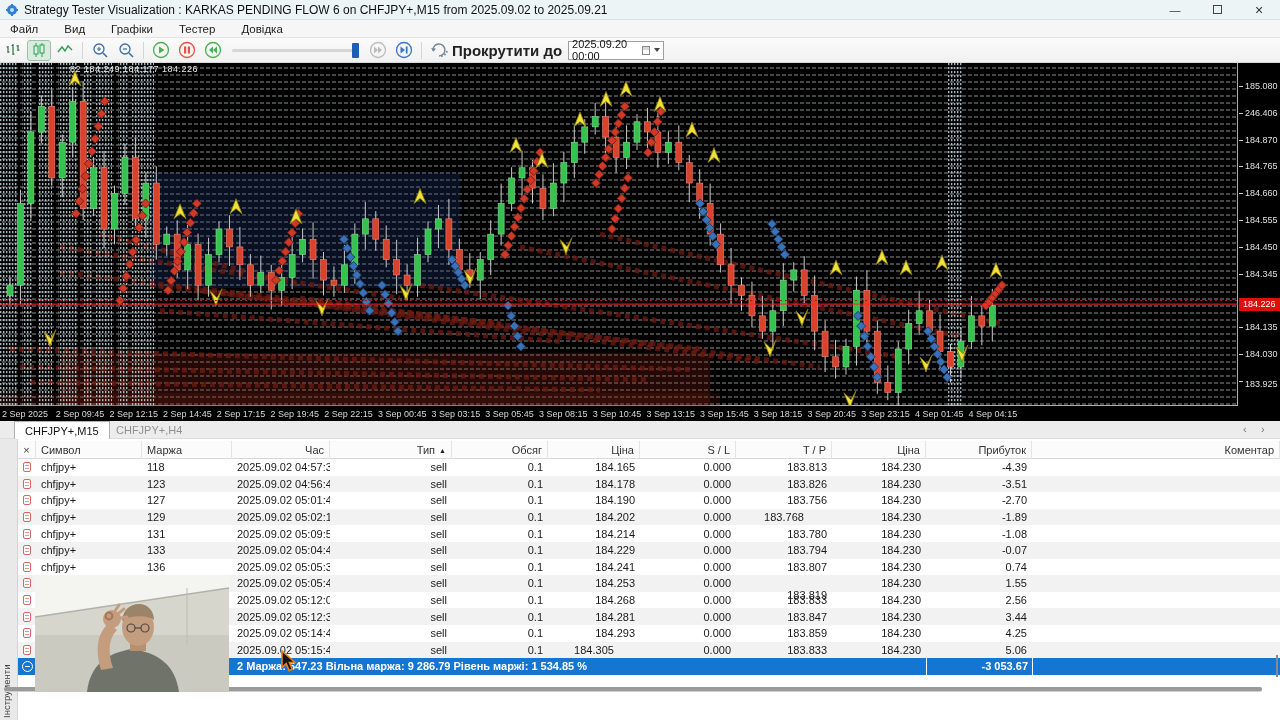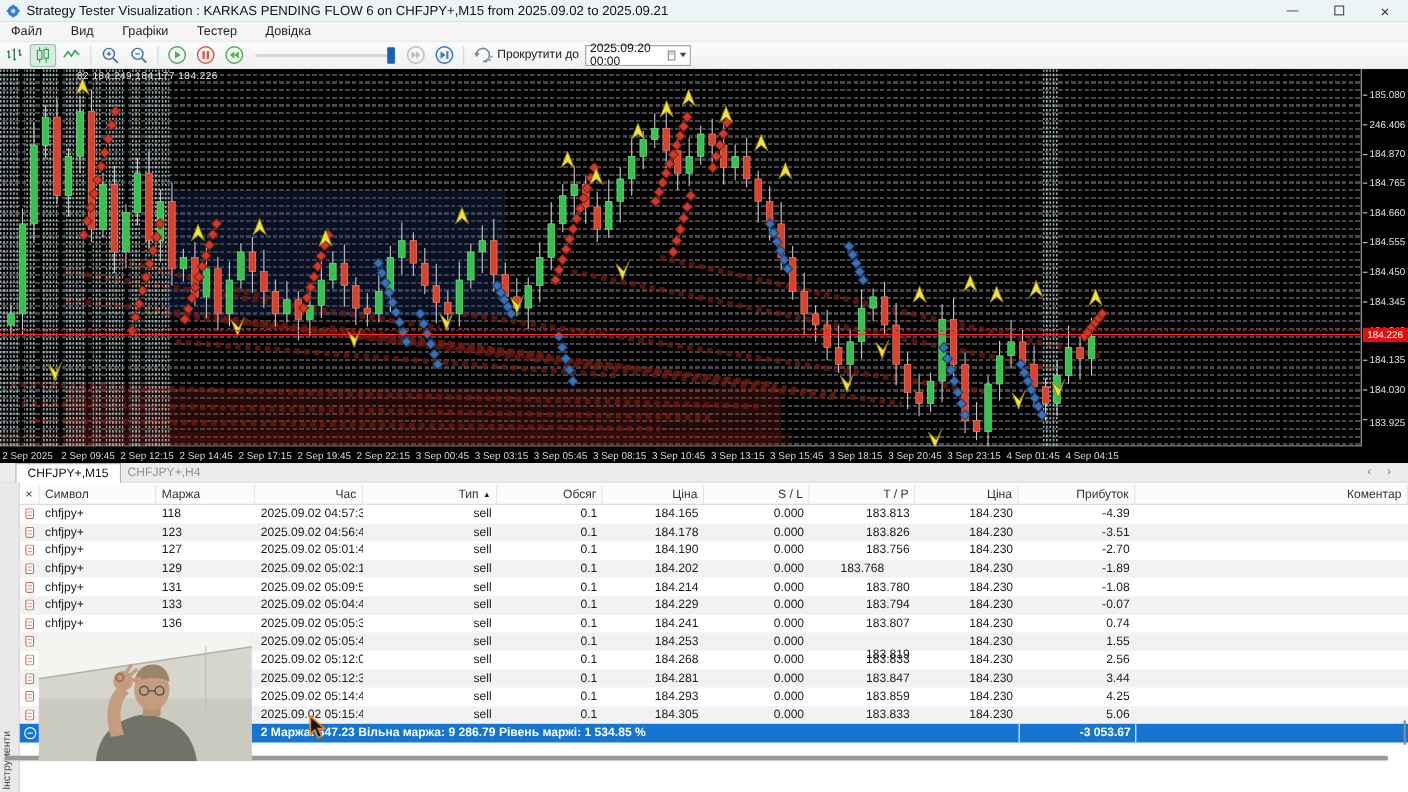--- a/index.html
+++ b/index.html
@@ -19,21 +19,21 @@
   .mitem { font-size:11.5px; color:#222; margin-right:26px; }
 
   
   #toolbar { position:absolute; left:0; top:38px; width:1280px; height:25px; background:linear-gradient(#fbfbfb,#f1f1f1); border-bottom:1px solid #d8d8d8; display:flex; align-items:center; }
   .tbtn { width:24px; height:21px; display:flex; align-items:center; justify-content:center; margin:0 1px; border-radius:3px; }
   .tbtn.sel { background:#d9ecdf; border:1px solid #9dbfa9; }
   .tsep { width:1px; height:17px; background:#d5d5d5; margin:0 4px; }
   #slider { position:relative; width:127px; height:21px; margin:0 6px; }
   #slider .groove { position:absolute; left:0; right:0; top:9px; height:3px; background:#d6d6d6; border-radius:2px; }
   #slider .handle { position:absolute; right:0; top:3px; width:7px; height:15px; background:#1b5fb8; border-radius:1px; }
-  #scroll-label { font-size:11px; color:#222; margin:0 6px 0 4px; }
+  #scroll-label { font-size:15px; color:#222; margin:0 6px 0 4px;font-weight:bold; }
   #datefield { width:96px; height:19px; border:1px solid #9f9f9f; background:#fff; display:flex; align-items:center; font-size:11px; color:#111; padding:0 3px; }
   #datefield .cal { width:9px; height:9px; border:1px solid #8a8a8a; background:linear-gradient(#cfd6dd 0 3px,#fff 3px); margin-left:auto; }
   #datefield .arr { width:0; height:0; border-left:3.5px solid transparent; border-right:3.5px solid transparent; border-top:4px solid #444; margin-left:4px; }
 
   
   #chart { position:absolute; left:0; top:63px; width:1280px; height:358px; background:#000; }
   #plot { position:absolute; left:0; top:0; width:1238px; height:343px; border-right:1px solid #aab0b0; border-bottom:1px solid #aab0b0;
           background-color:#000;
           background-image:
             repeating-linear-gradient(90deg, #000 0 2px, transparent 2px 6px),
@@ -876,21 +876,21 @@
           </div>
           <div class="trow alt">
             <div class="tcell iconcell" style="width: 18px; padding: 0px;">
               <div class="docicon"></div>
             </div>
             <div class="tcell" style="width: 106px; text-align: left;"></div>
             <div class="tcell" style="width: 90px; text-align: left;"></div>
             <div class="tcell" style="width: 98px; text-align: right;">2025.09.02 05:15:42</div>
             <div class="tcell" style="width: 122px; text-align: right;">sell</div>
             <div class="tcell" style="width: 96px; text-align: right;">0.1</div>
-            <div class="tcell" style="width: 92px; text-align: right;">184.305</div>
+            <div class="tcell" style="width: 92px; text-align: center;">184.305</div>
             <div class="tcell" style="width: 96px; text-align: right;">0.000</div>
             <div class="tcell" style="width: 96px; text-align: right;">183.833</div>
             <div class="tcell" style="width: 94px; text-align: right;">184.230</div>
             <div class="tcell" style="width: 106px; text-align: right;">5.06</div>
             <div class="tcell" style="width: 248px; text-align: right;"></div>
           </div>
         </div>
       <div id="totalrow">
         <div id="total-icon"></div>
         <div id="total-summary">2  Маржа: 647.23  Вільна маржа: 9 286.79  Рівень маржі: 1 534.85 %</div>

